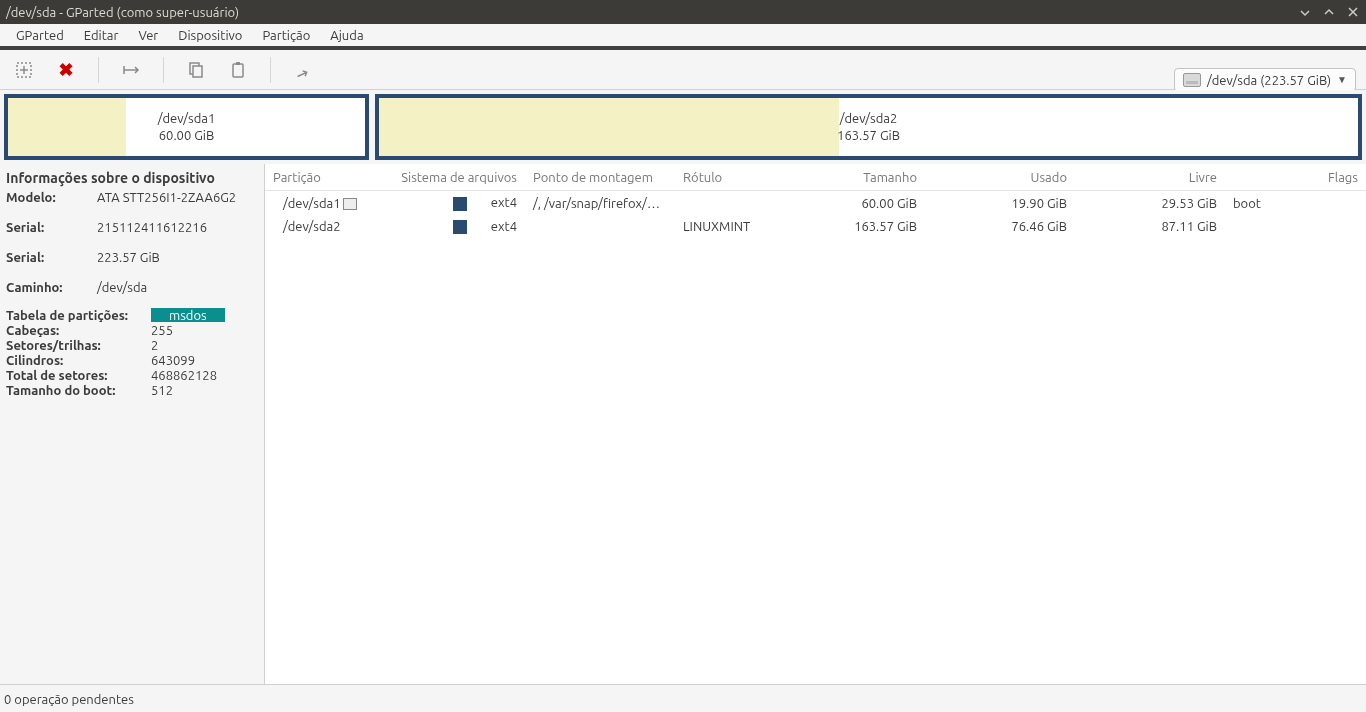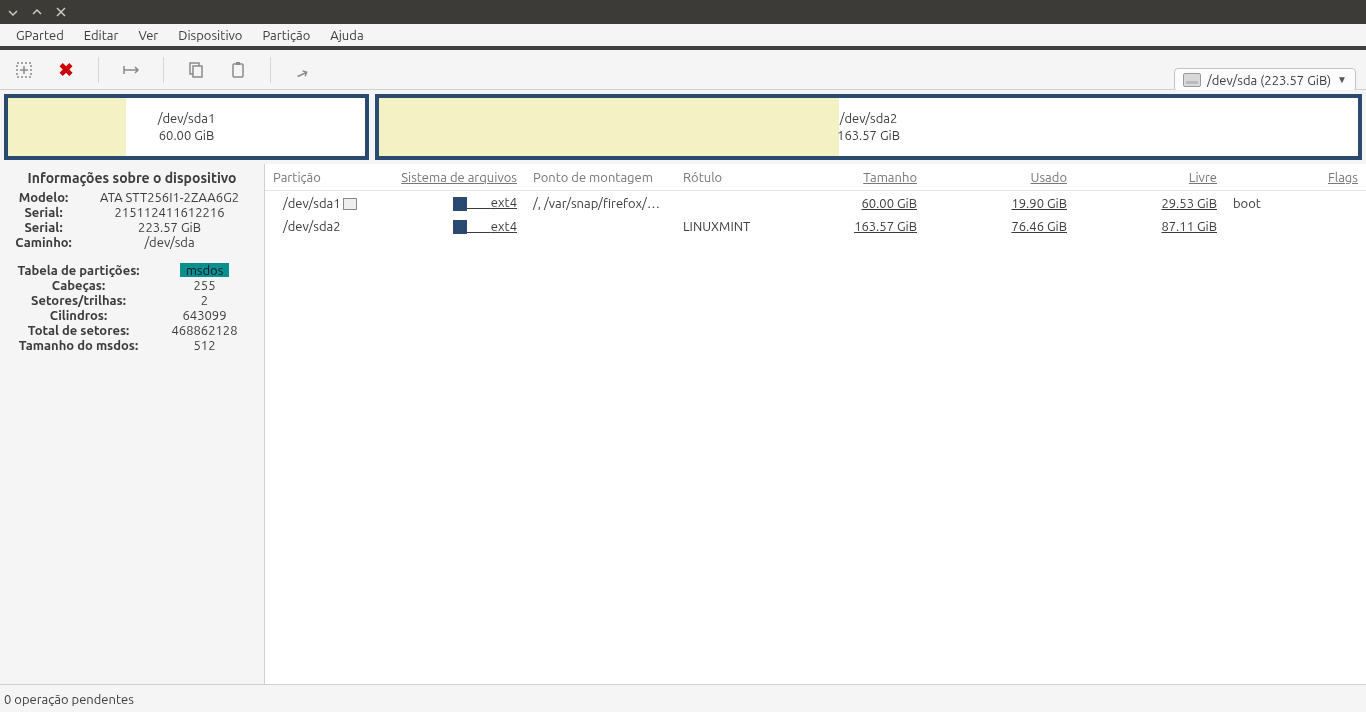--- a/index.html
+++ b/index.html
@@ -25,44 +25,45 @@
 .visual-row { display:flex; gap:6px; padding:4px 4px 4px 4px; background:#f5f5f5; }
 .vpart { border:4px solid #2b4a6f; height:66px; background:#fff; display:flex; align-items:center; justify-content:center; flex-direction:column; font-size:13px; position:relative; }
 .vpart .used { position:absolute; left:0; top:0; bottom:0; background:#f4f1c4; }
 .vpart .lbl { position:relative; z-index:1; text-align:center; line-height:1.3; }
 .vpart1 { width: 365px; }
 .vpart1 .used { width: 33%; }
 .vpart2 { flex:1; }
 .vpart2 .used { width: 47%; }
 
 .main-area { flex:1; display:flex; border-top:0; overflow:hidden; }
-.sidebar { width:265px; background:#f5f5f5; border-right:1px solid #d0d0d0; padding:6px 6px; font-size:13px;text-align:center; }
+.sidebar { width:265px; background:#f5f5f5; border-right:1px solid #d0d0d0; padding:6px 6px; font-size:13px; }
 .sidebar h4 { font-weight:bold; font-size:14px; margin-bottom:4px; }
-.info-grid { display:grid; grid-template-columns: 75px 1fr; row-gap:1px; margin-bottom:14px; }
+.info-grid { display:grid; grid-template-columns: 75px 1fr; row-gap:1px; margin-bottom:14px;gap:16px; }
 .info-grid .k { font-weight:bold; }
 .info-grid2 { display:grid; grid-template-columns: 145px 1fr; row-gap:1px; }
 .info-grid2 .k { font-weight:bold; }
-.hl { background:#0a8f8f; color:#0f172a; padding:0 6px; }
+.hl { background:#0a8f8f; color:#ffffff; padding:0 18px; }
 
 .content { flex:1; background:#fff; display:flex; flex-direction:column; }
 .table { width:100%; border-collapse:collapse; table-layout:fixed; }
 .table th { text-align:left; font-weight:normal; color:#777; padding:6px 8px; border-bottom:1px solid #e5e5e5; font-size:13px; }
-.table th.r, .table td.r { text-align:right;text-decoration:underline; }
+.table th.r, .table td.r { text-align:right; }
 .table td { padding:4px 8px; font-size:13px; white-space:nowrap; overflow:hidden; text-overflow:ellipsis; }
 .fs-swatch { display:inline-block; width:14px; height:14px; background:#2b4a6f; vertical-align:middle; }
 .mounted-icon { display:inline-block; width:14px; height:12px; border:1px solid #888; background:#eee; vertical-align:middle; margin-left:2px; }
 
 .statusbar { height:28px; border-top:1px solid #d0d0d0; display:flex; align-items:center; padding:0 4px; background:#f5f5f5; font-size:13px; }
 
 svg { display:block; }
 </style>
 </head>
 <body>
 
 <div class="titlebar">
+  <span class="titlebar-text">/dev/sda - GParted (como super-usuário)</span>
   <div class="titlebar-controls">
     <span class="titlebar-btn">
       <svg width="10" height="10" viewBox="0 0 10 10">
           <path d="M1 8 L5 4 L9 8" stroke="#cfcbc2" stroke-width="1.5" fill="none" transform="rotate(180 5 6)"></path>
         </svg>
     </span>
     <span class="titlebar-btn">
       <svg width="10" height="10" viewBox="0 0 10 10">
           <path d="M1 7 L5 3 L9 7" stroke="#cfcbc2" stroke-width="1.5" fill="none"></path>
         </svg>
@@ -162,21 +163,21 @@
       <div class="k">Tabela de partições:</div>
         <div><span class="hl">msdos</span></div>
       <div class="k">Cabeças:</div>
         <div>255</div>
       <div class="k">Setores/trilhas:</div>
         <div>2</div>
       <div class="k">Cilindros:</div>
         <div>643099</div>
       <div class="k">Total de setores:</div>
         <div>468862128</div>
-      <div class="k">Tamanho do msdos:</div>
+      <div class="k">Tamanho do boot:</div>
         <div>512</div>
     </div>
   </div>
 
   <div class="content">
     <table class="table">
       <colgroup>
         <col style="width:120px">
           <col style="width:140px">
           <col style="width:150px">

